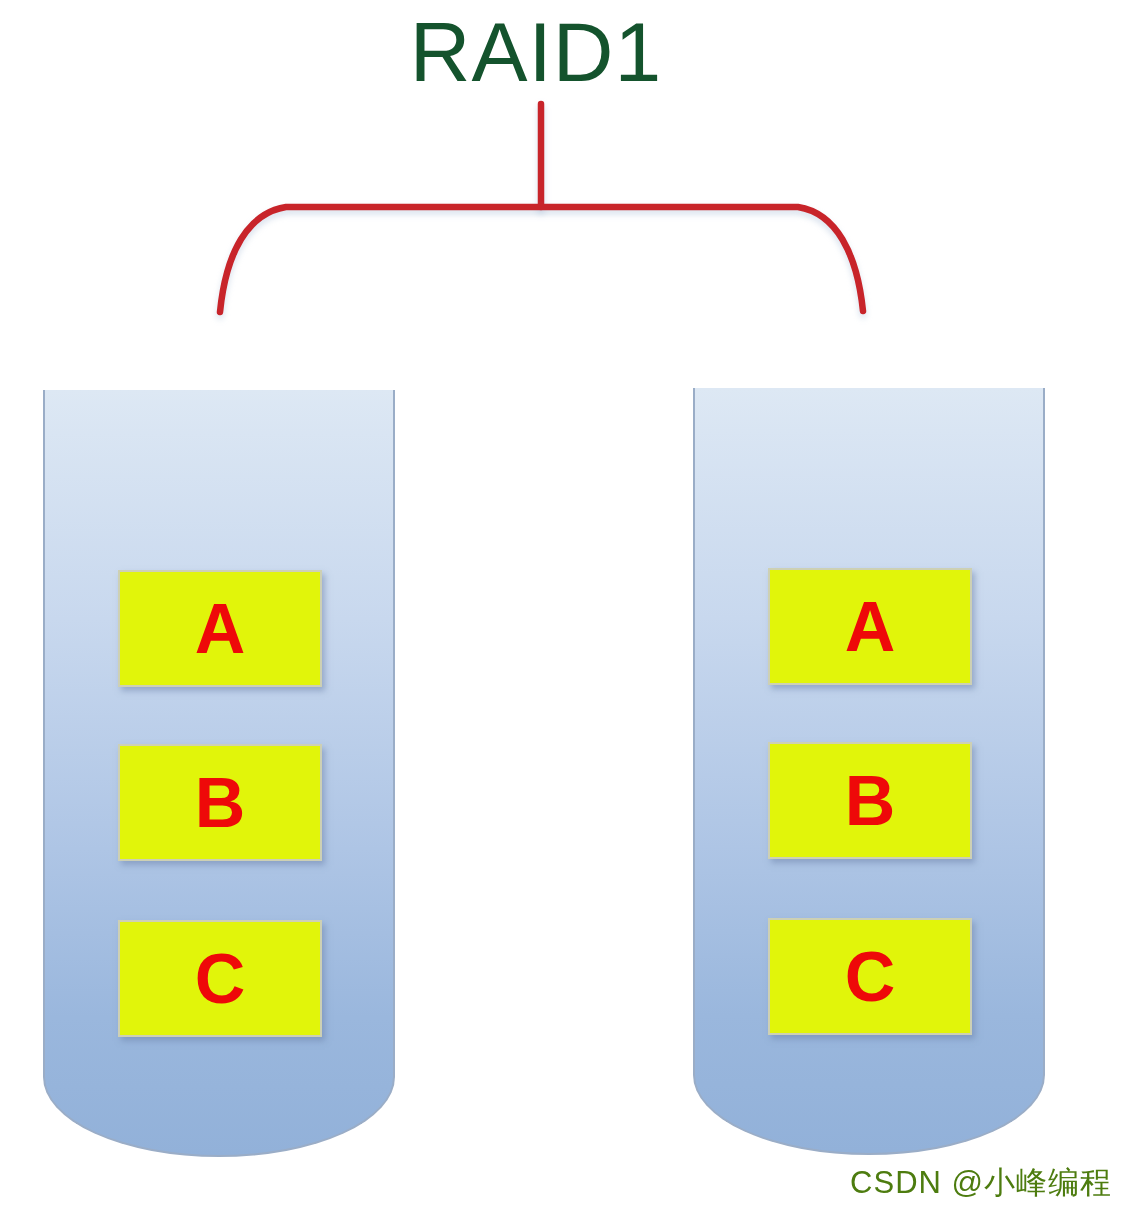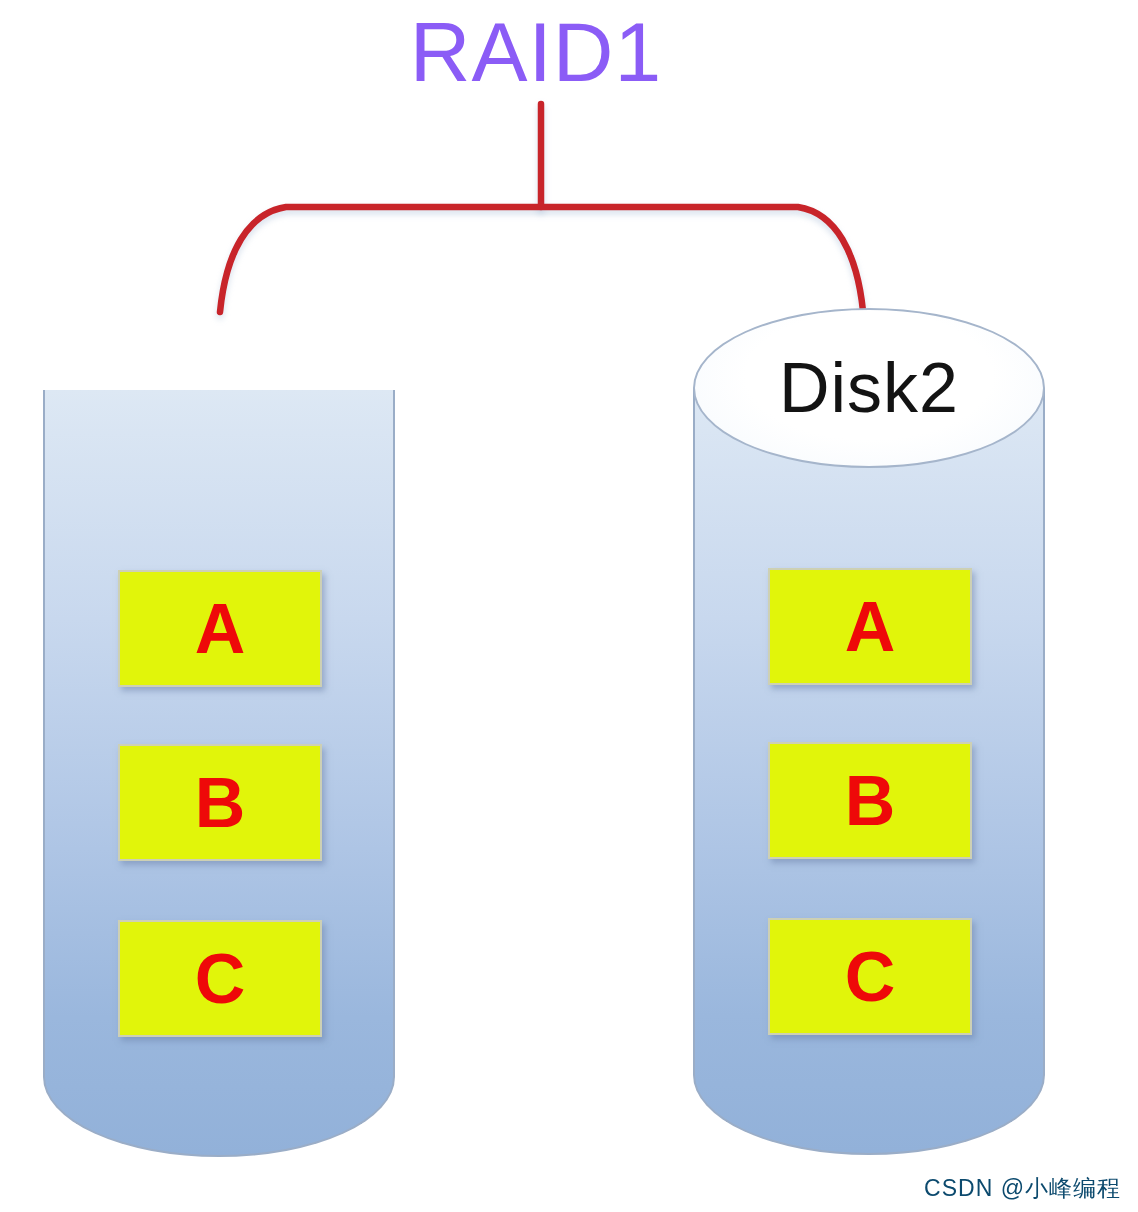--- a/index.html
+++ b/index.html
@@ -18,21 +18,21 @@
 
   
   .title {
     position: absolute;
     left: 336px;
     top: 8px;
     width: 400px;
     text-align: center;
     font-size: 84px;
     line-height: 1.05;
-    color: #8b5cf6;
+    color: #14532d;
     font-weight: 400;
     letter-spacing: 1px;
   }
 
   
   .connector-svg {
     position: absolute;
     left: 0;
     top: 0;
     width: 1138px;
@@ -121,24 +121,24 @@
   .block-a { top: 260px; }
   .block-b { top: 434px; }
   .block-c { top: 610px; }
 
   .cyl1 { left: 43px;  top: 310px; }
   .cyl2 { left: 693px; top: 308px; }
 
   
   .watermark {
     position: absolute;
-    right: 17px;
+    right: 26px;
     bottom: 8px;
-    font-size: 23px;
-    color: #0c4a6e;
+    font-size: 31px;
+    color: #4d7c0f;
     letter-spacing: 1px;
     text-shadow: 1px 1px 1px rgba(255,255,255,0.9);
   }
 </style>
 </head>
 <body>
 
 <div class="canvas">
 
   <svg class="connector-svg" viewBox="0 0 1138 1212" xmlns="http://www.w3.org/2000/svg">
@@ -156,23 +156,20 @@
     <div class="block block-b">
       <span class="block-letter">B</span>
     </div>
     <div class="block block-c">
       <span class="block-letter">C</span>
     </div>
   </div>
 
   <div class="cyl cyl2">
     <div class="cyl-body"></div>
-    <div class="cyl-top">
-      <span class="disk-label">Disk2</span>
-    </div>
     <div class="block block-a">
       <span class="block-letter">A</span>
     </div>
     <div class="block block-b">
       <span class="block-letter">B</span>
     </div>
     <div class="block block-c">
       <span class="block-letter">C</span>
     </div>
   </div>

